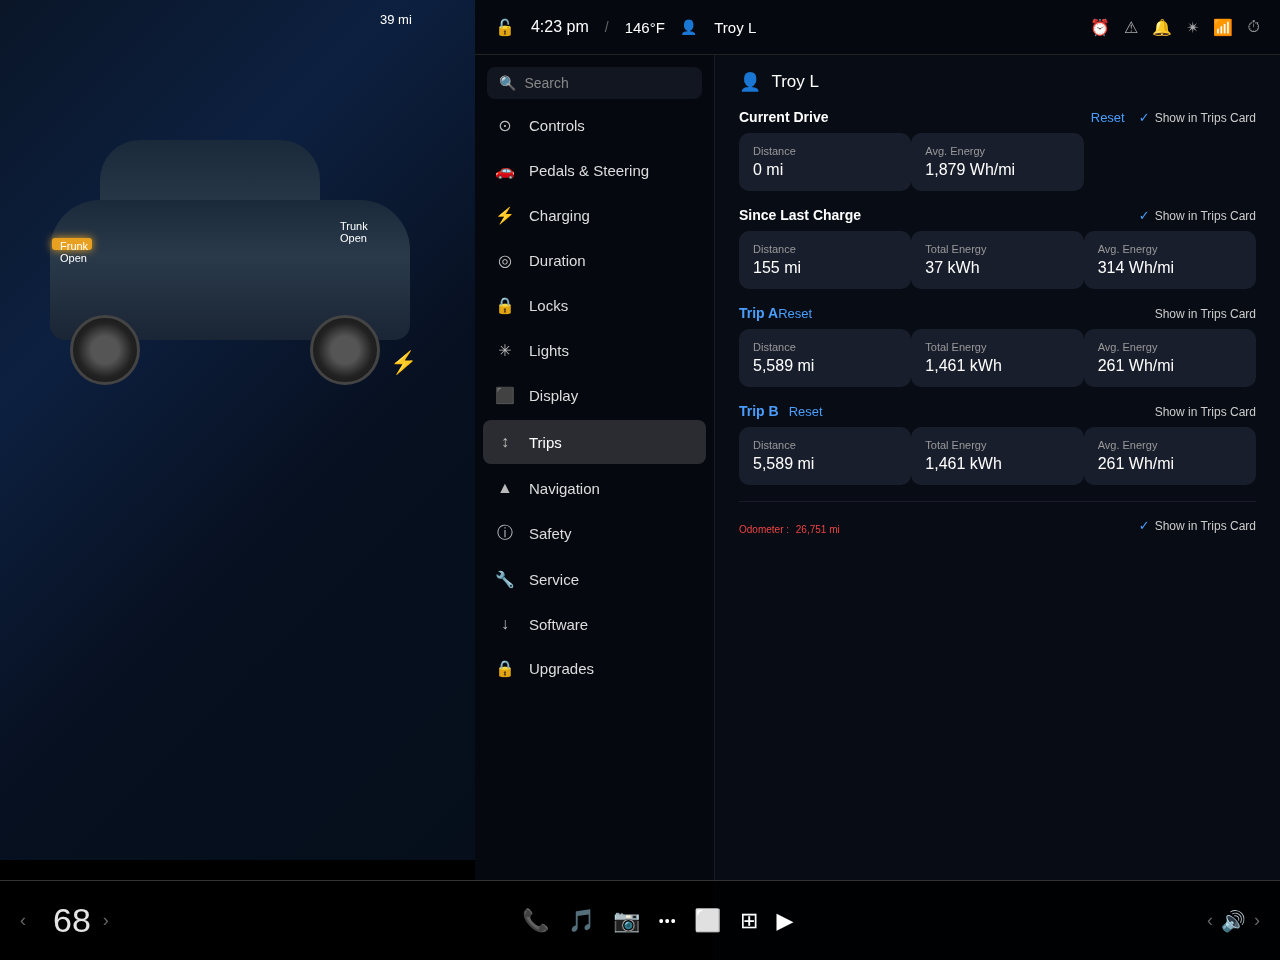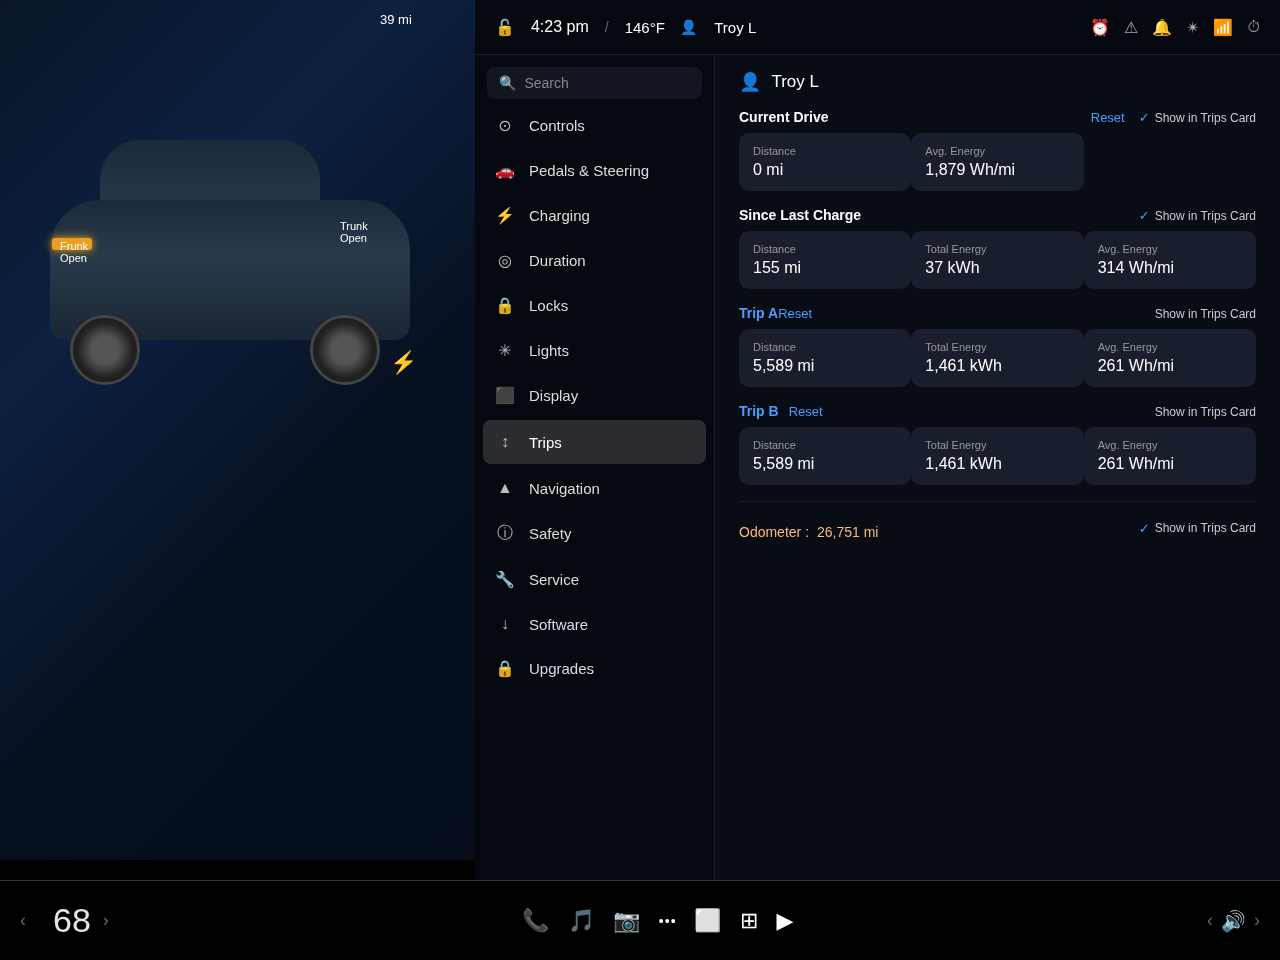--- a/index.html
+++ b/index.html
@@ -367,22 +367,22 @@
     
     .odometer-section {
       display: flex;
       align-items: center;
       justify-content: space-between;
       padding: 14px 0 4px 0;
       border-top: 1px solid #1a1a2a;
       margin-top: 4px;
     }
     .odometer-text {
-      color: #fdba74;
-      font-size: 14px;
+      color: #ef4444;
+      font-size: 10px;
       margin-top: 8px;
     }
     .odometer-show {
       display: flex;
       align-items: center;
       gap: 5px;
       color: #ccc;
       font-size: 12px;
     }
 

